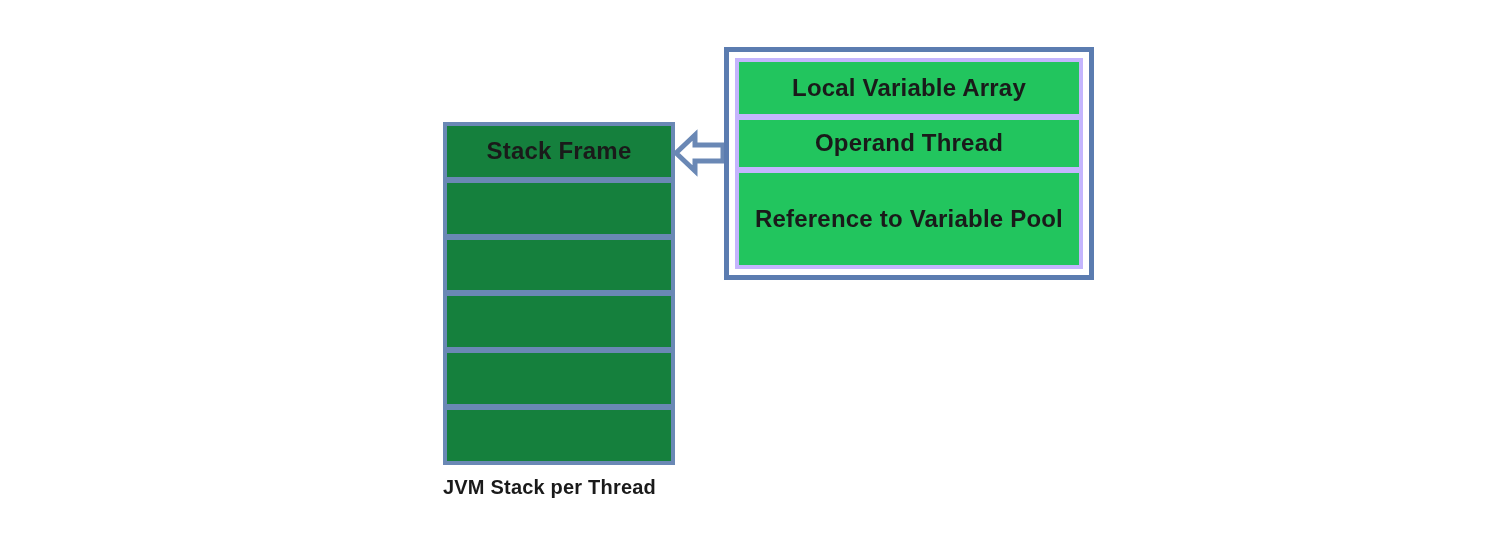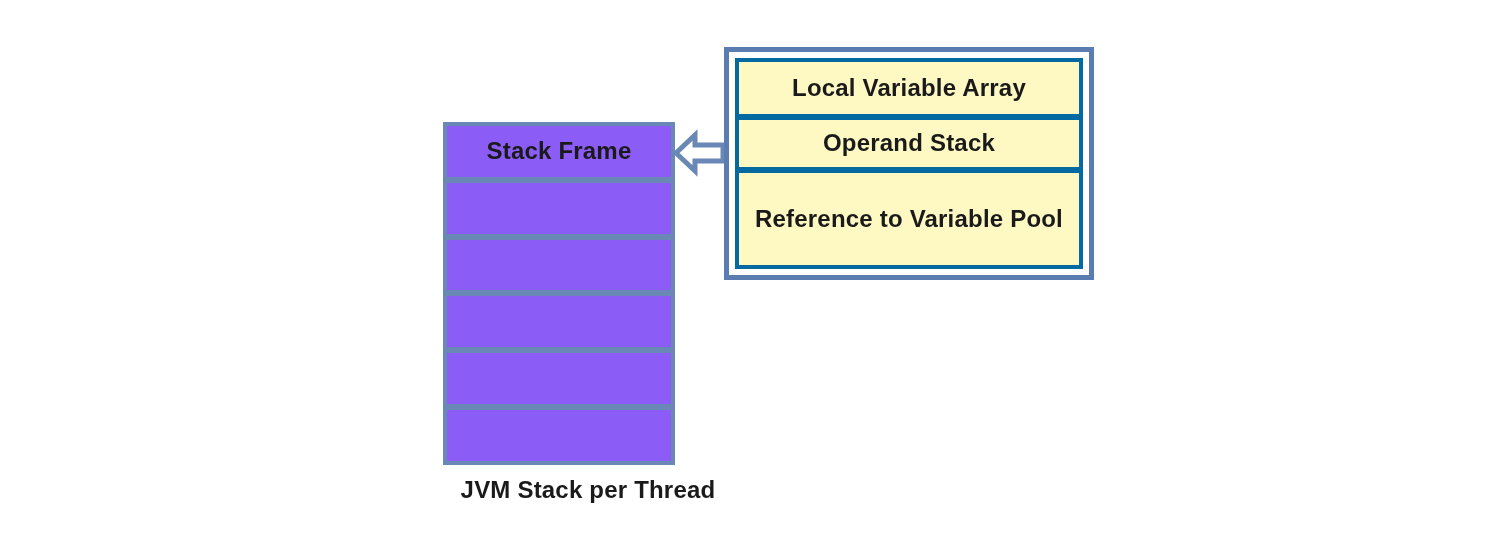--- a/index.html
+++ b/index.html
@@ -26,21 +26,21 @@
     top: 122px;
     width: 232px;
     height: 343px;
     display: flex;
     flex-direction: column;
   }
   .stack-row {
     flex: 1 1 0;
     box-sizing: border-box;
     border: 4px solid #6a88b5;
-    background: #8b5cf6;
+    background: #15803d;
     display: flex;
     align-items: center;
     justify-content: center;
     margin-top: -2px;
   }
   .stack-row:first-child {
     margin-top: 0;
   }
   .stack-row-label {
     font-size: 24px;
@@ -49,22 +49,21 @@
     letter-spacing: .2px;
     line-height: 1.1;
     white-space: nowrap;
   }
 
   #stack-caption {
     position: absolute;
     left: 443px;
     top: 476px;
     width: 290px;
-    text-align: center;
-    font-size: 24px;
+    font-size: 20px;
     font-weight: bold;
     color: #1a1a1a;
     letter-spacing: .2px;
     white-space: nowrap;
   }
 
   
   #flow-arrow {
     position: absolute;
     left: 673px;
@@ -88,22 +87,22 @@
   #frame-panel-inner {
     box-sizing: border-box;
     width: 100%;
     height: 100%;
     border: 1px solid #ffffff;
     display: flex;
     flex-direction: column;
   }
   .frame-box {
     box-sizing: border-box;
-    border: 4px solid #0369a1;
-    background: #fef9c3;
+    border: 4px solid #c4b5fd;
+    background: #22c55e;
     display: flex;
     align-items: center;
     justify-content: center;
     text-align: center;
     margin-top: -2px;
   }
   .frame-box:first-child {
     margin-top: 0;
   }
   .frame-box.size-a { flex: 0 0 60px; }
@@ -149,21 +148,21 @@
   <svg id="flow-arrow" viewBox="0 0 54 54">
     <polygon points="3,27 22,9 22,19 50,19 50,35 22,35 22,45" fill="#ffffff" stroke="#6a88b5" stroke-width="5" stroke-linejoin="miter"></polygon>
   </svg>
 
   <div id="frame-panel">
     <div id="frame-panel-inner">
       <div class="frame-box size-a">
         <span class="frame-box-label">Local Variable Array</span>
       </div>
       <div class="frame-box size-b">
-        <span class="frame-box-label">Operand Stack</span>
+        <span class="frame-box-label">Operand Thread</span>
       </div>
       <div class="frame-box size-c">
         <span class="frame-box-label">Reference to Variable Pool</span>
       </div>
     </div>
   </div>
 
 </div>
 
 </body></html>

